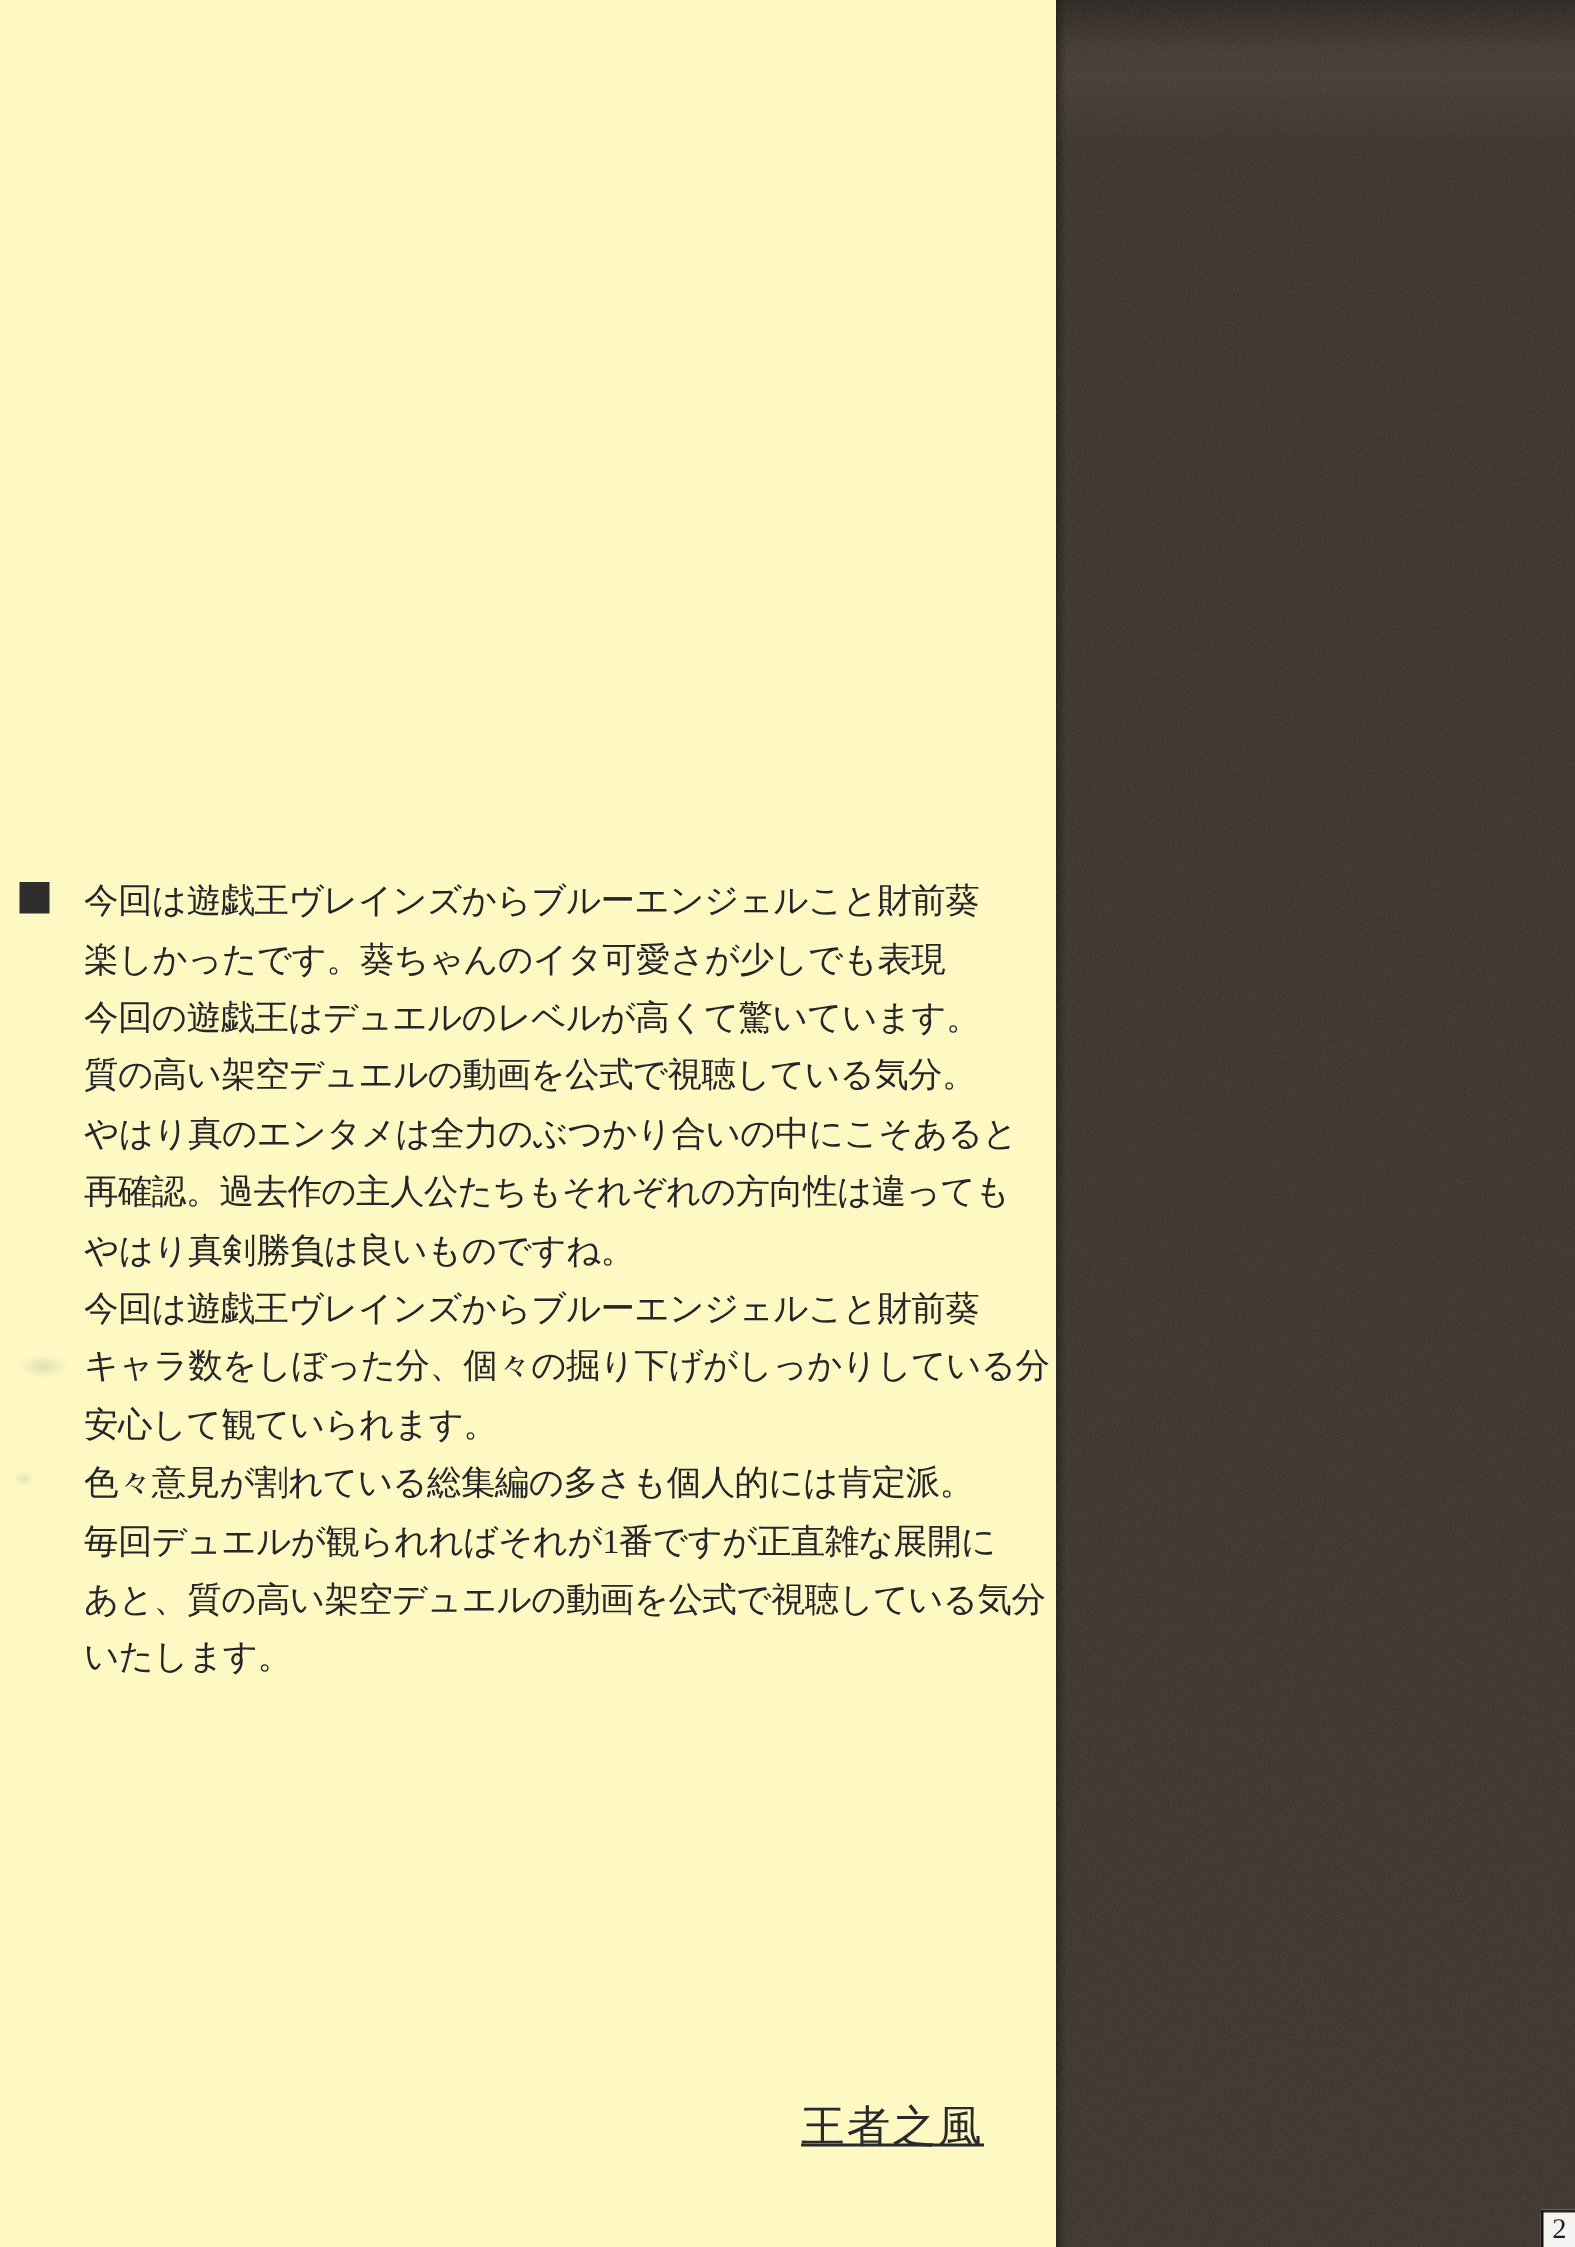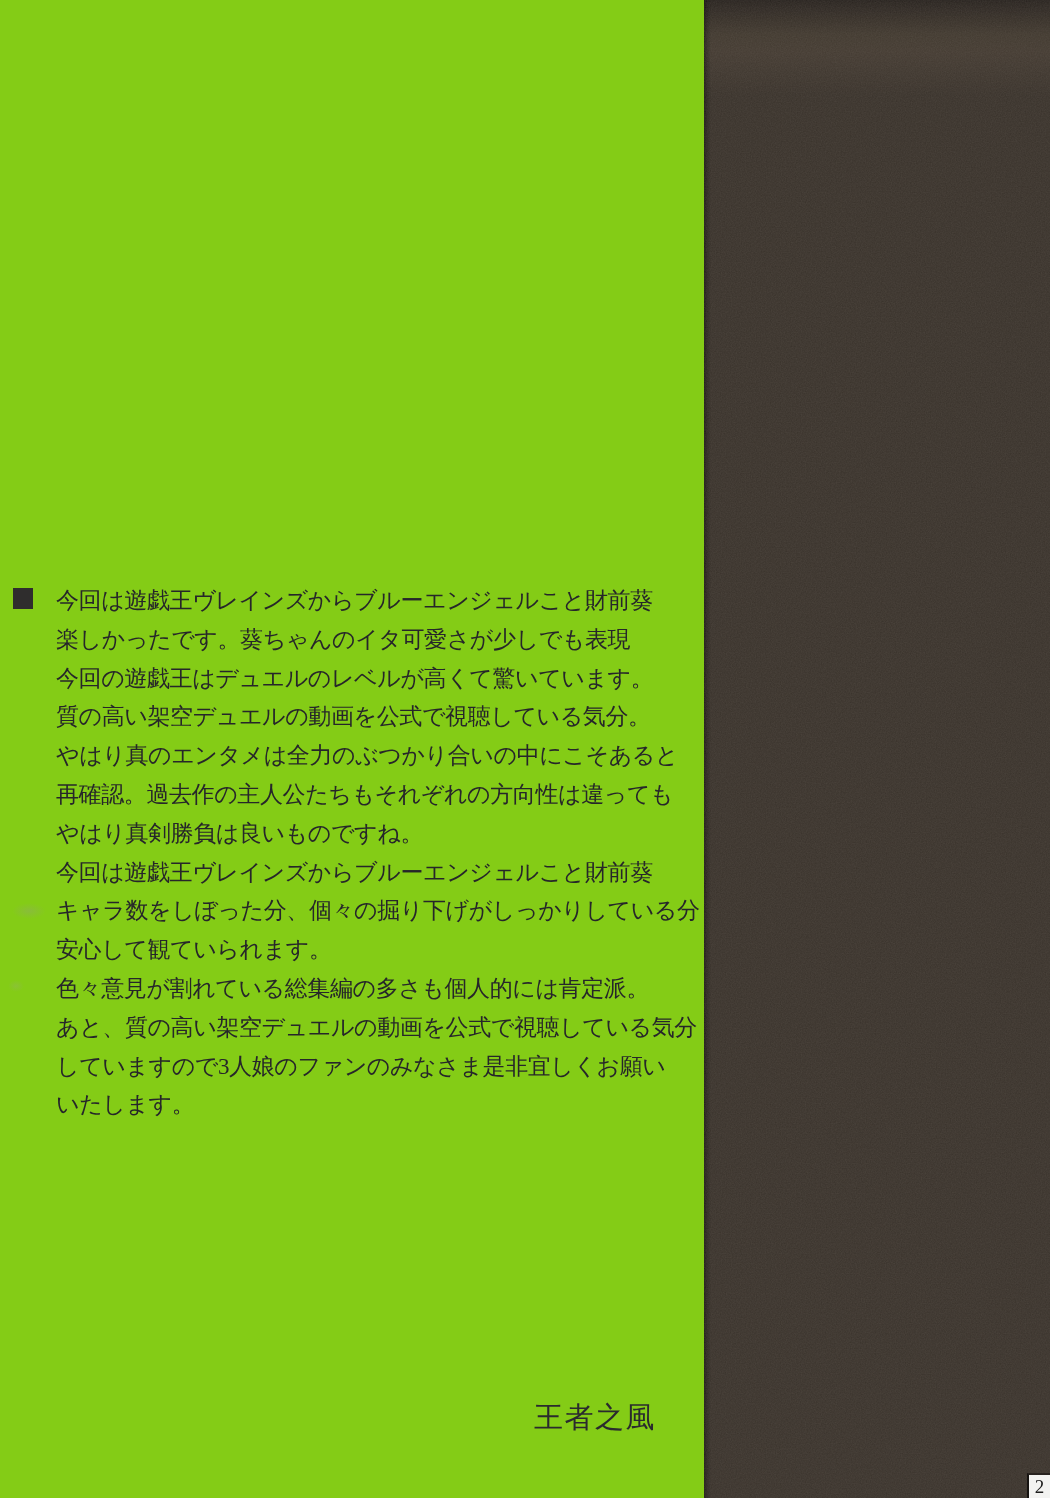--- a/index.html
+++ b/index.html
@@ -3,21 +3,21 @@
 <meta charset="utf-8">
 <style>
   html,body{margin:0;padding:0;}
   body{
     width:1050px;height:1498px;
     font-family:"Liberation Serif","DejaVu Serif",serif;
     background:#ffffff;
   }
   .page{
     position:relative;width:1050px;height:1498px;overflow:hidden;
-    background:#84cc16;
+    background:#fef9c3;
   }
   
   .dark-band{
     position:absolute;top:0;right:0;bottom:0;left:704px;
     background:
       linear-gradient(90deg, rgba(10,8,6,.55) 0px, rgba(10,8,6,.25) 3px, rgba(0,0,0,0) 7px),
       linear-gradient(180deg, #27221e 0px, #2e2823 8px, #41392f 34px, #443b32 52px, #39322b 95px, #3a332c 100%);
   }
   .dark-band svg{position:absolute;inset:0;width:100%;height:100%;opacity:.45;}
   
@@ -34,21 +34,21 @@
     background:#2f2d2d;
   }
   .afterword{
     position:absolute;left:56px;top:582px;width:640px;
     font-size:23px;line-height:38.8px;letter-spacing:-0.4px;
     color:#26262a;
   }
   .afterword .line{white-space:pre;}
   .signature{
     position:absolute;left:534px;top:1398px;
-    font-size:29px;letter-spacing:1.5px;color:#2a2a2e;white-space:pre;
+    font-size:29px;letter-spacing:1.5px;color:#2a2a2e;white-space:pre;text-decoration:underline;
   }
   .page-number{
     position:absolute;right:0;bottom:0;width:21px;height:23px;
     background:#f3f3f1;
     border-left:2px solid #161311;border-top:2px solid #28231f;
     display:flex;align-items:center;justify-content:center;
     font-size:19px;color:#1d1d1d;
   }
 </style>
 </head>
@@ -76,22 +76,22 @@
     <div class="line">楽しかったです。葵ちゃんのイタ可愛さが少しでも表現</div>
     <div class="line">今回の遊戯王はデュエルのレベルが高くて驚いています。</div>
     <div class="line">質の高い架空デュエルの動画を公式で視聴している気分。</div>
     <div class="line">やはり真のエンタメは全力のぶつかり合いの中にこそあると</div>
     <div class="line">再確認。過去作の主人公たちもそれぞれの方向性は違っても</div>
     <div class="line">やはり真剣勝負は良いものですね。</div>
     <div class="line">今回は遊戯王ヴレインズからブルーエンジェルこと財前葵</div>
     <div class="line">キャラ数をしぼった分、個々の掘り下げがしっかりしている分</div>
     <div class="line">安心して観ていられます。</div>
     <div class="line">色々意見が割れている総集編の多さも個人的には肯定派。</div>
+    <div class="line">毎回デュエルが観られればそれが1番ですが正直雑な展開に</div>
     <div class="line">あと、質の高い架空デュエルの動画を公式で視聴している気分</div>
-    <div class="line">していますので3人娘のファンのみなさま是非宜しくお願い</div>
     <div class="line">いたします。</div>
   </div>
 
   <div class="signature">王者之風</div>
 
   <div class="page-number">
     <span>2</span>
   </div>
 
 </div>

